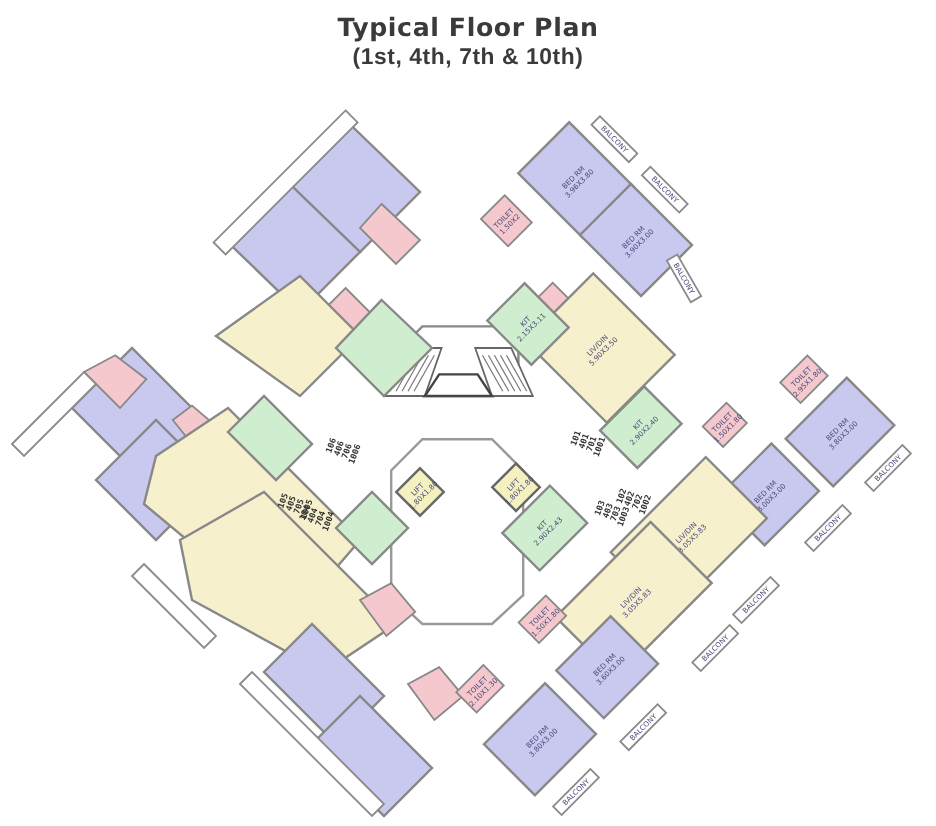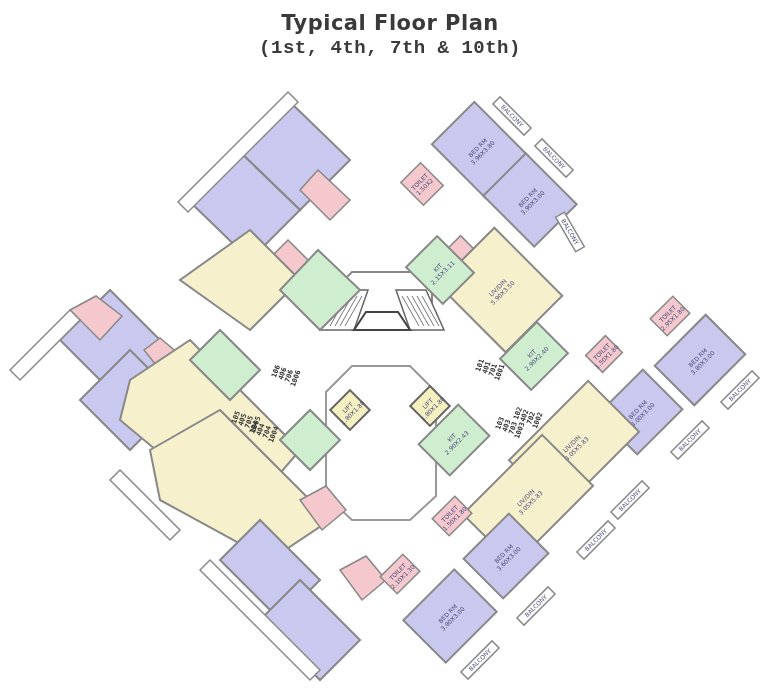--- a/index.html
+++ b/index.html
@@ -1,19 +1,19 @@
 <!DOCTYPE html>
 <html><head>
 <meta charset="utf-8">
 <style>
   html, body { margin: 0; padding: 0; background: #ffffff; }
   body { width: 780px; height: 688px; position: relative; overflow: hidden; font-family: "DejaVu Sans", sans-serif; }
   .title-block { position: absolute; left: 0; top: 10px; width: 780px; text-align: center; color: #3a3a3a; }
   .title-line1 { font-family: "DejaVu Sans", sans-serif; font-weight: bold; font-size: 21px; letter-spacing: 0.5px; line-height: 26px; }
-  .title-line2 { font-family: Liberation Mono, monospace; font-weight: bold; font-size: 19px; letter-spacing: 0.5px; line-height: 24px; }
+  .title-line2 { font-family: Liberation Sans, sans-serif; font-weight: bold; font-size: 19px; letter-spacing: 0.5px; line-height: 24px; }
   svg.plan { position: absolute; left: 0; top: 0; width: 780px; height: 688px; }
   .lbl { font-family: "DejaVu Sans", sans-serif; font-size: 6px; fill: #4a4a7a; text-anchor: middle; }
   .unitno { font-family: "DejaVu Sans Mono", monospace; font-size: 7px; fill: #333; text-anchor: middle; font-weight: bold; }
   .room-bed { fill: #c9c8ef; }
   .room-liv { fill: #f7f0cc; }
   .room-kit { fill: #cfeecf; }
   .room-toi { fill: #f4c8cc; }
   .room-lift { fill: #f5f0c0; }
   .balc { fill: #ffffff; stroke: #8a8a8a; stroke-width: 1.5; }
   .stair { stroke: #777; stroke-width: 1; fill: none; }

